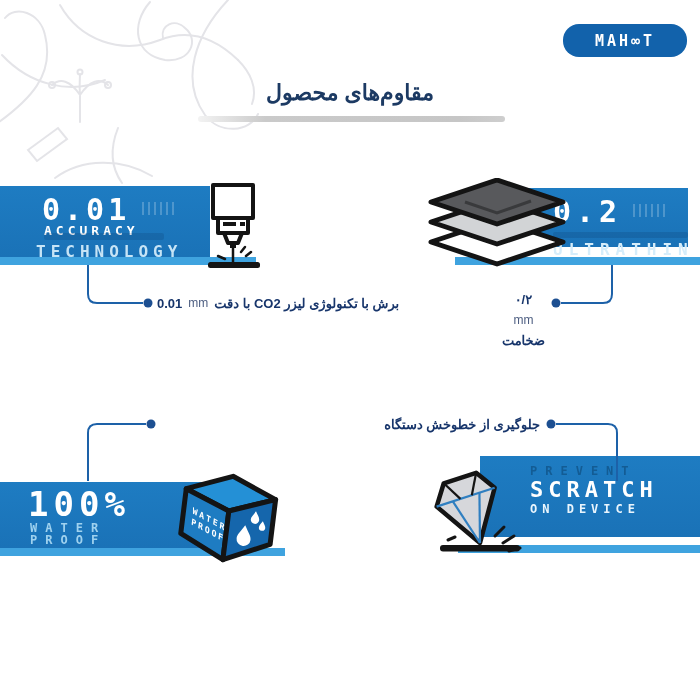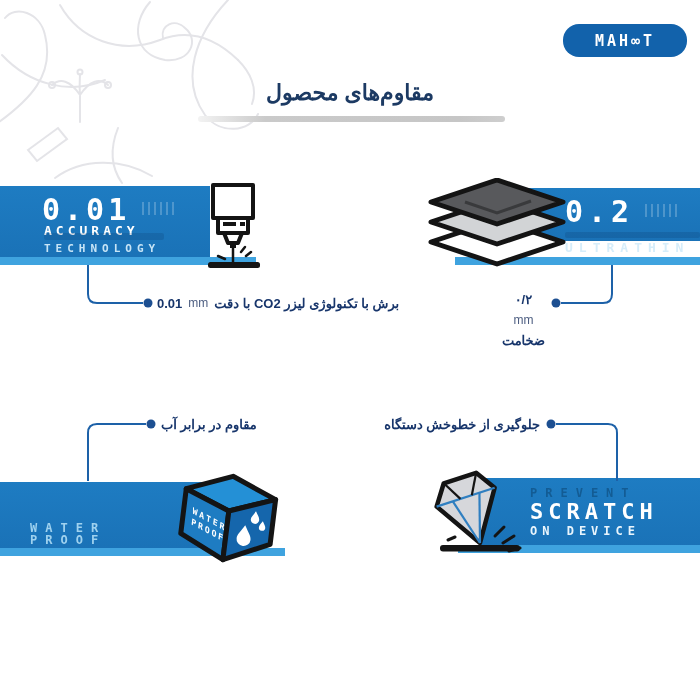--- a/index.html
+++ b/index.html
@@ -57,21 +57,21 @@
   </div>
 
   <div class="abs title">مقاوم‌های محصول</div>
   <div class="abs title-underline"></div>
 
   <div class="abs banner" style="left:0;top:186px;width:210px;height:71px;">
     <div class="abs tech" style="left:42px;top:6px;font-size:30px;letter-spacing:4px;color:#ffffff;">0.01</div>
     <div class="abs ticks" style="left:142px;top:16px;width:36px;height:13px;"></div>
     <div class="abs tech" style="left:44px;top:37px;font-size:13px;letter-spacing:4px;color:#ffffff;">ACCURACY</div>
     <div class="abs ghostbar" style="left:44px;top:47px;width:120px;height:7px;"></div>
-    <div class="abs tech" style="left:44px;top:56px;font-size:11px;letter-spacing:5px;color:#c6e4f6;">TECHNOLOGY</div>
+    <div class="abs tech" style="left:36px;top:56px;font-size:16px;letter-spacing:5px;color:#c6e4f6;">TECHNOLOGY</div>
   </div>
   <div class="abs strip" style="left:0;top:257px;width:256px;height:8px;"></div>
 
   <svg class="abs" style="left:200px;top:178px;" width="64" height="94" viewBox="0 0 64 94">
     <g stroke="#141414" stroke-width="4" fill="#ffffff" stroke-linejoin="round">
       <rect x="13" y="7" width="40" height="33"></rect>
       <rect x="18" y="40" width="30" height="15"></rect>
       <path d="M24,55 L42,55 L38,65 L28,65 Z"></path>
     </g>
     <rect x="23" y="44" width="13" height="4" fill="#141414"></rect>
@@ -85,44 +85,45 @@
       <line x1="46" y1="78" x2="51" y2="74"></line>
     </g>
   </svg>
 
   <div class="abs callout" style="left:157px;top:292px;">
     <span class="val">0.01</span>
       <span class="unit">mm</span>
       <span class="fa">برش با تکنولوژی لیزر CO2 با دقت</span>
   </div>
 
-  <div class="abs banner" style="left:520px;top:188px;width:180px;height:53px;">
+  <div class="abs banner" style="left:508px;top:188px;width:180px;height:59px;">
     <div class="abs tech" style="left:45px;top:6px;font-size:30px;letter-spacing:5px;color:#ffffff;">0.2</div>
     <div class="abs ticks" style="left:125px;top:16px;width:34px;height:13px;"></div>
     <div class="abs ghostbar" style="left:45px;top:44px;width:135px;height:6px;"></div>
-    <div class="abs tech" style="left:45px;top:52px;font-size:13px;letter-spacing:6px;color:#d6edfa;">ULTRATHIN</div>
+    <div class="abs tech" style="left:45px;top:52px;font-size:16px;letter-spacing:6px;color:#d6edfa;">ULTRATHIN</div>
   </div>
   <div class="abs strip" style="left:455px;top:257px;width:245px;height:8px;"></div>
 
   <svg class="abs" style="left:425px;top:178px;" width="145" height="92" viewBox="0 0 145 92">
     <g stroke="#141414" stroke-width="5" stroke-linejoin="round">
       <path d="M72,42 L138,64 L72,86 L6,64 Z" fill="#ffffff"></path>
       <path d="M72,22 L138,44 L72,66 L6,44 Z" fill="#d2d4d6"></path>
       <path d="M72,2 L138,24 L72,46 L6,24 Z" fill="#58595c"></path>
     </g>
     <path d="M40,24 L72,35 L106,23" fill="none" stroke="rgba(0,0,0,0.35)" stroke-width="3"></path>
   </svg>
 
   <div class="abs callout" style="right:155px;top:292px;flex-direction:column;">
     <span class="val">۰/۲</span>
       <span class="unit">mm</span>
       <span class="fa">ضخامت</span>
   </div>
 
   <div class="abs banner" style="left:0;top:482px;width:205px;height:66px;">
+    <div class="abs tech" style="left:28px;top:2px;font-size:34px;letter-spacing:5px;color:#ffffff;">100%</div>
     <div class="abs tech" style="left:30px;top:39px;font-size:12px;letter-spacing:8px;color:#9fd2ef;">WATER</div>
     <div class="abs tech" style="left:30px;top:51px;font-size:12px;letter-spacing:8px;color:#9fd2ef;">PROOF</div>
   </div>
   <div class="abs strip" style="left:0;top:548px;width:285px;height:8px;"></div>
 
   <svg class="abs" style="left:170px;top:468px;" width="118" height="102" viewBox="0 0 118 102">
     <g transform="rotate(7 58 50)">
       <g stroke="#141414" stroke-width="5" stroke-linejoin="round">
         <path d="M58,8 L103,26 L58,43 L13,26 Z" fill="#2490d6"></path>
         <path d="M13,26 L58,43 L58,92 L13,71 Z" fill="#1e7cc2"></path>
@@ -133,25 +134,22 @@
         <text x="2" y="22">PROOF</text>
       </g>
       <g fill="#ffffff">
         <path d="M76,55 c4,7 7,10 7,14 a7,7 0 1 1 -14,0 c0,-4 3,-7 7,-14 z"></path>
         <path d="M85,40 c2.4,4 4.2,6 4.2,8.4 a4.2,4.2 0 1 1 -8.4,0 c0,-2.4 1.8,-4.4 4.2,-8.4 z"></path>
         <path d="M93,49 c1.8,3 3.2,4.6 3.2,6.4 a3.2,3.2 0 1 1 -6.4,0 c0,-1.8 1.4,-3.4 3.2,-6.4 z"></path>
       </g>
     </g>
   </svg>
 
-  <div class="abs callout" style="left:161px;top:413px;">
-    <span class="fa">مقاوم در برابر آب</span>
-  </div>
 
-  <div class="abs banner" style="left:480px;top:478px;width:220px;height:71px;text-align:center;">
+  <div class="abs banner" style="left:480px;top:456px;width:220px;height:81px;text-align:center;">
     <div class="abs tech" style="left:50px;top:8px;font-size:12px;letter-spacing:8px;color:#135c94;">PREVENT</div>
     <div class="abs tech" style="left:50px;top:21px;font-size:22px;letter-spacing:5px;color:#ffffff;">SCRATCH</div>
     <div class="abs tech" style="left:50px;top:46px;font-size:12px;letter-spacing:5px;color:#e9f5fd;">ON DEVICE</div>
   </div>
   <div class="abs strip" style="left:458px;top:545px;width:242px;height:8px;"></div>
 
   <svg class="abs" style="left:425px;top:460px;" width="135" height="100" viewBox="0 0 135 100">
     <rect x="15" y="85" width="80" height="6.5" rx="3" fill="#141414"></rect>
     <g transform="rotate(-18 55 83)">
       <path d="M25,35 L39,15 L73,15 L86,35 L55,83 Z" fill="#d6d7db" stroke="#141414" stroke-width="4.5" stroke-linejoin="round"></path>

